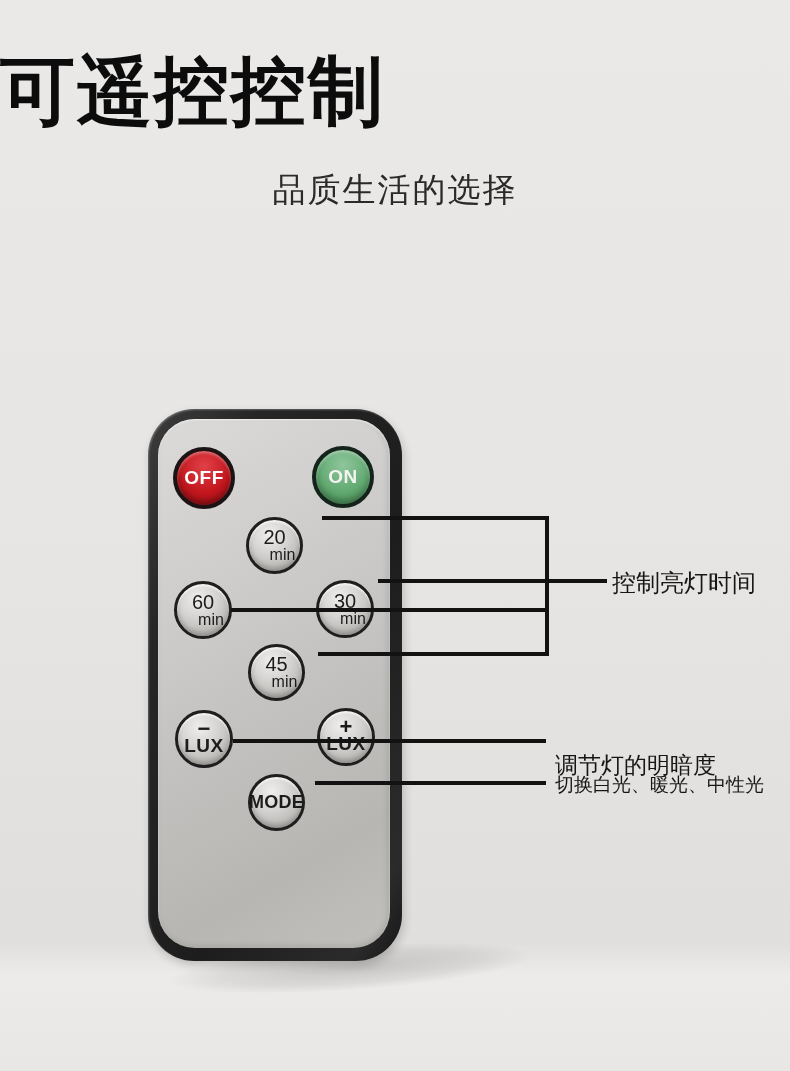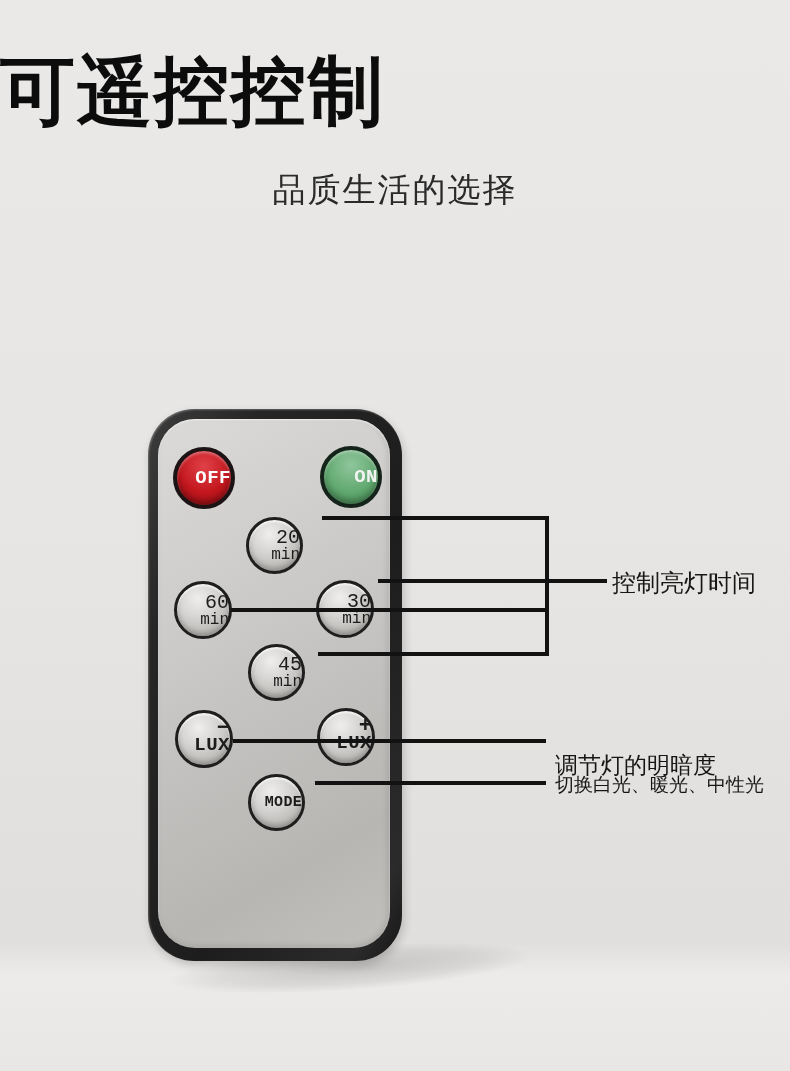--- a/index.html
+++ b/index.html
@@ -68,25 +68,24 @@
                 inset -2px -2px 6px rgba(0,0,0,0.12);
   }
 
   
   .btn {
     position: absolute;
     border-radius: 50%;
     box-sizing: border-box;
     display: flex;
     flex-direction: column;
-    align-items: flex-end;
+    align-items: center;
     justify-content: center;
     text-align: center;
     z-index: 2;
-    font-family: Liberation Mono, monospace;
   }
   .btn-silver {
     border: 3px solid #1e1e1e;
     background: radial-gradient(circle at 40% 28%,
       #efeeed 0%, #d6d5d3 38%, #bcbab7 72%, #a9a7a4 100%);
     box-shadow: inset 0 2px 2px rgba(255,255,255,0.75),
                 inset 0 -3px 5px rgba(0,0,0,0.22);
     color: #1c1c1c;
   }
   .btn-red {
@@ -103,25 +102,25 @@
       #8fc69c 0%, #60a86f 58%, #478f56 100%);
     box-shadow: inset 0 2px 3px rgba(255,255,255,0.4),
                 inset 0 -4px 6px rgba(0,0,0,0.3);
     color: #f3f4f2;
   }
   .btn-power-label { font-size: 19px; font-weight: 600; letter-spacing: 0.5px; }
   .btn-value { font-size: 20px; line-height: 0.95; font-weight: 500; }
   .btn-unit  { font-size: 16px; line-height: 1.0;  font-weight: 500; padding-left: 16px; }
   .btn-sign  { font-size: 22px; line-height: 0.62; font-weight: 600; }
   .btn-lux   { font-size: 19px; line-height: 1.05; font-weight: 600; letter-spacing: 0.5px; }
-  .btn-mode-label { font-size: 15px; font-weight: 600; letter-spacing: 0.3px; }
+  .btn-mode-label { font-size: 18px; font-weight: 600; letter-spacing: 0.3px; }
 
   
   .btn-off   { left: 25px;  top: 38px;  width: 62px; height: 62px; }
-  .btn-on    { left: 172px; top: 37px;  width: 62px; height: 62px; }
+  .btn-on    { left: 164px; top: 37px;  width: 62px; height: 62px; }
   .btn-15    { left: 98px;  top: 108px; width: 57px; height: 57px; }
   .btn-60    { left: 26px;  top: 172px; width: 58px; height: 58px; }
   .btn-30    { left: 168px; top: 171px; width: 58px; height: 58px; }
   .btn-45    { left: 100px; top: 235px; width: 57px; height: 57px; }
   .btn-luxm  { left: 27px;  top: 301px; width: 58px; height: 58px; }
   .btn-luxp  { left: 169px; top: 299px; width: 58px; height: 58px; }
   .btn-mode  { left: 100px; top: 365px; width: 57px; height: 57px; }
 
   
   .hline, .vline {

